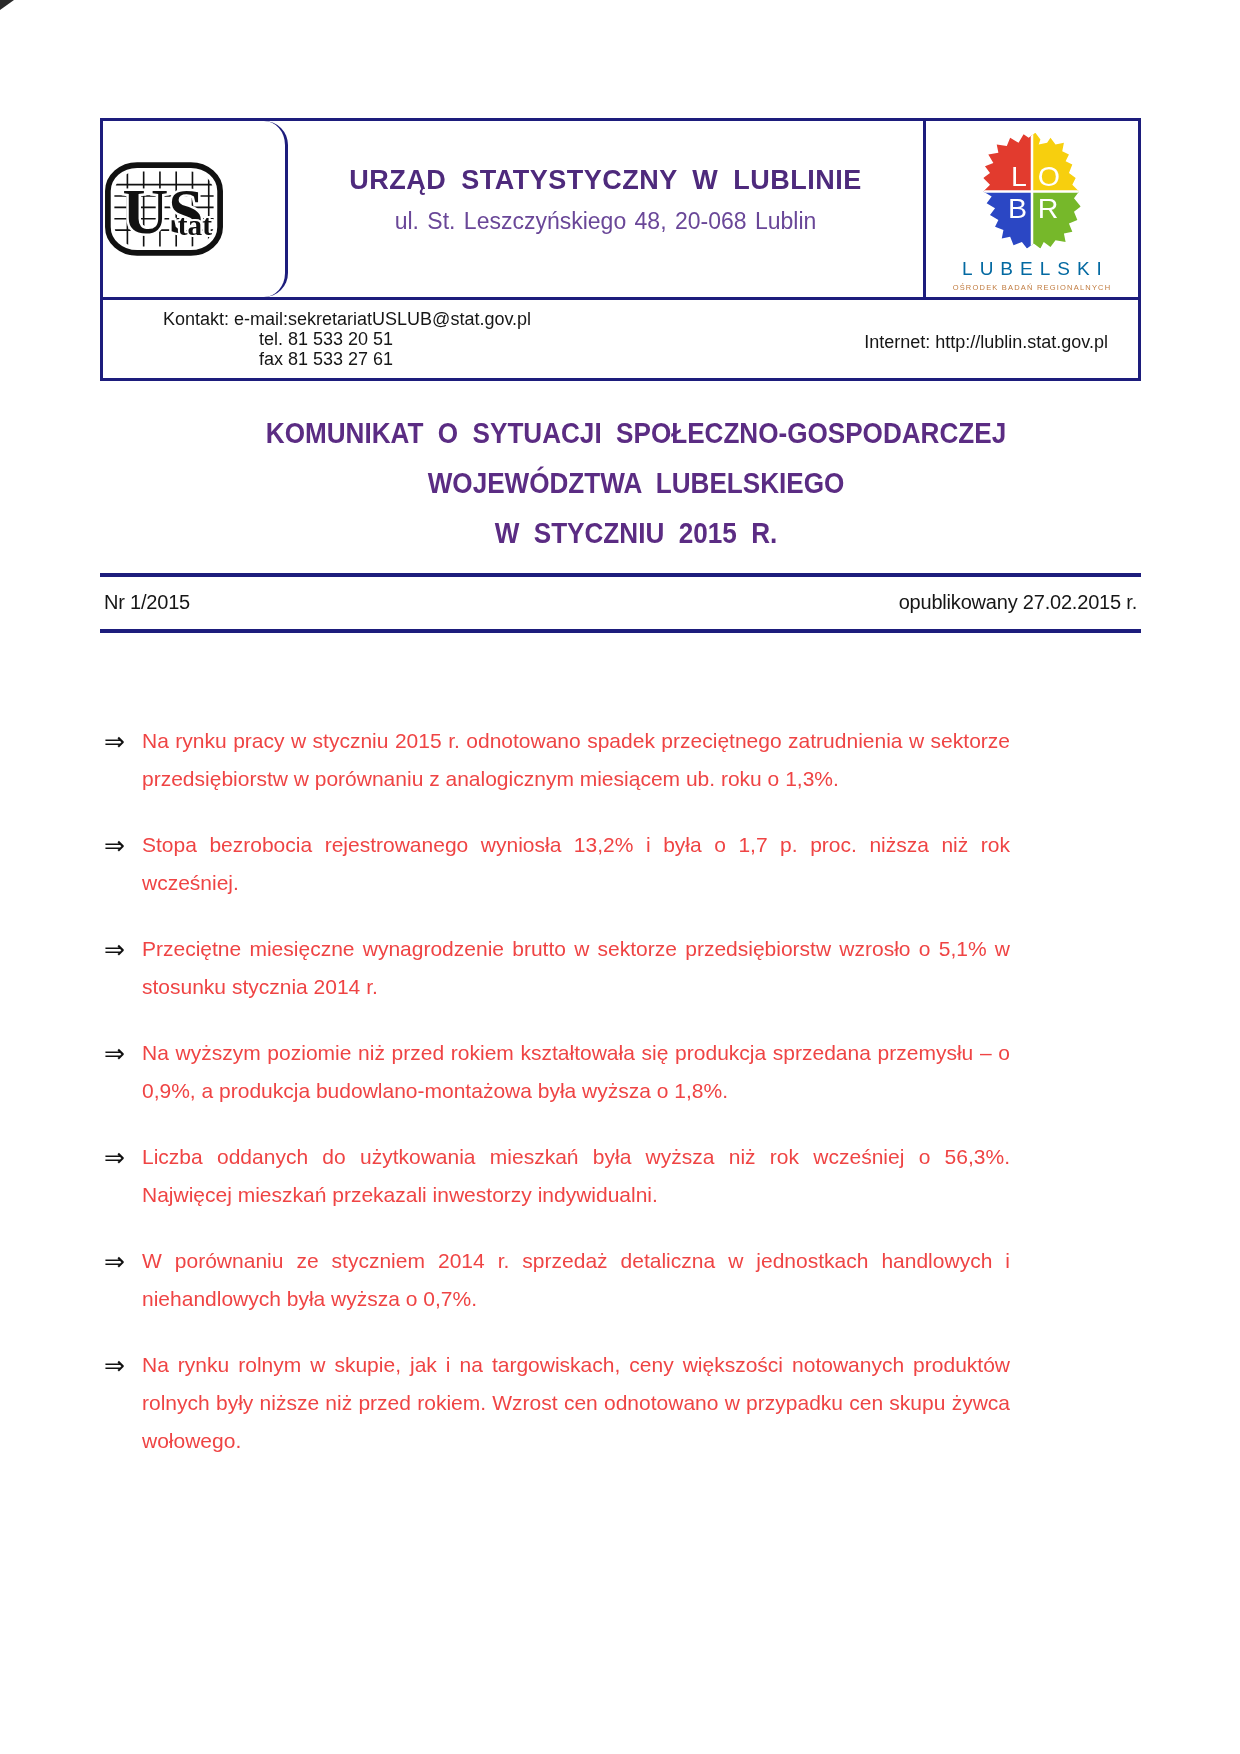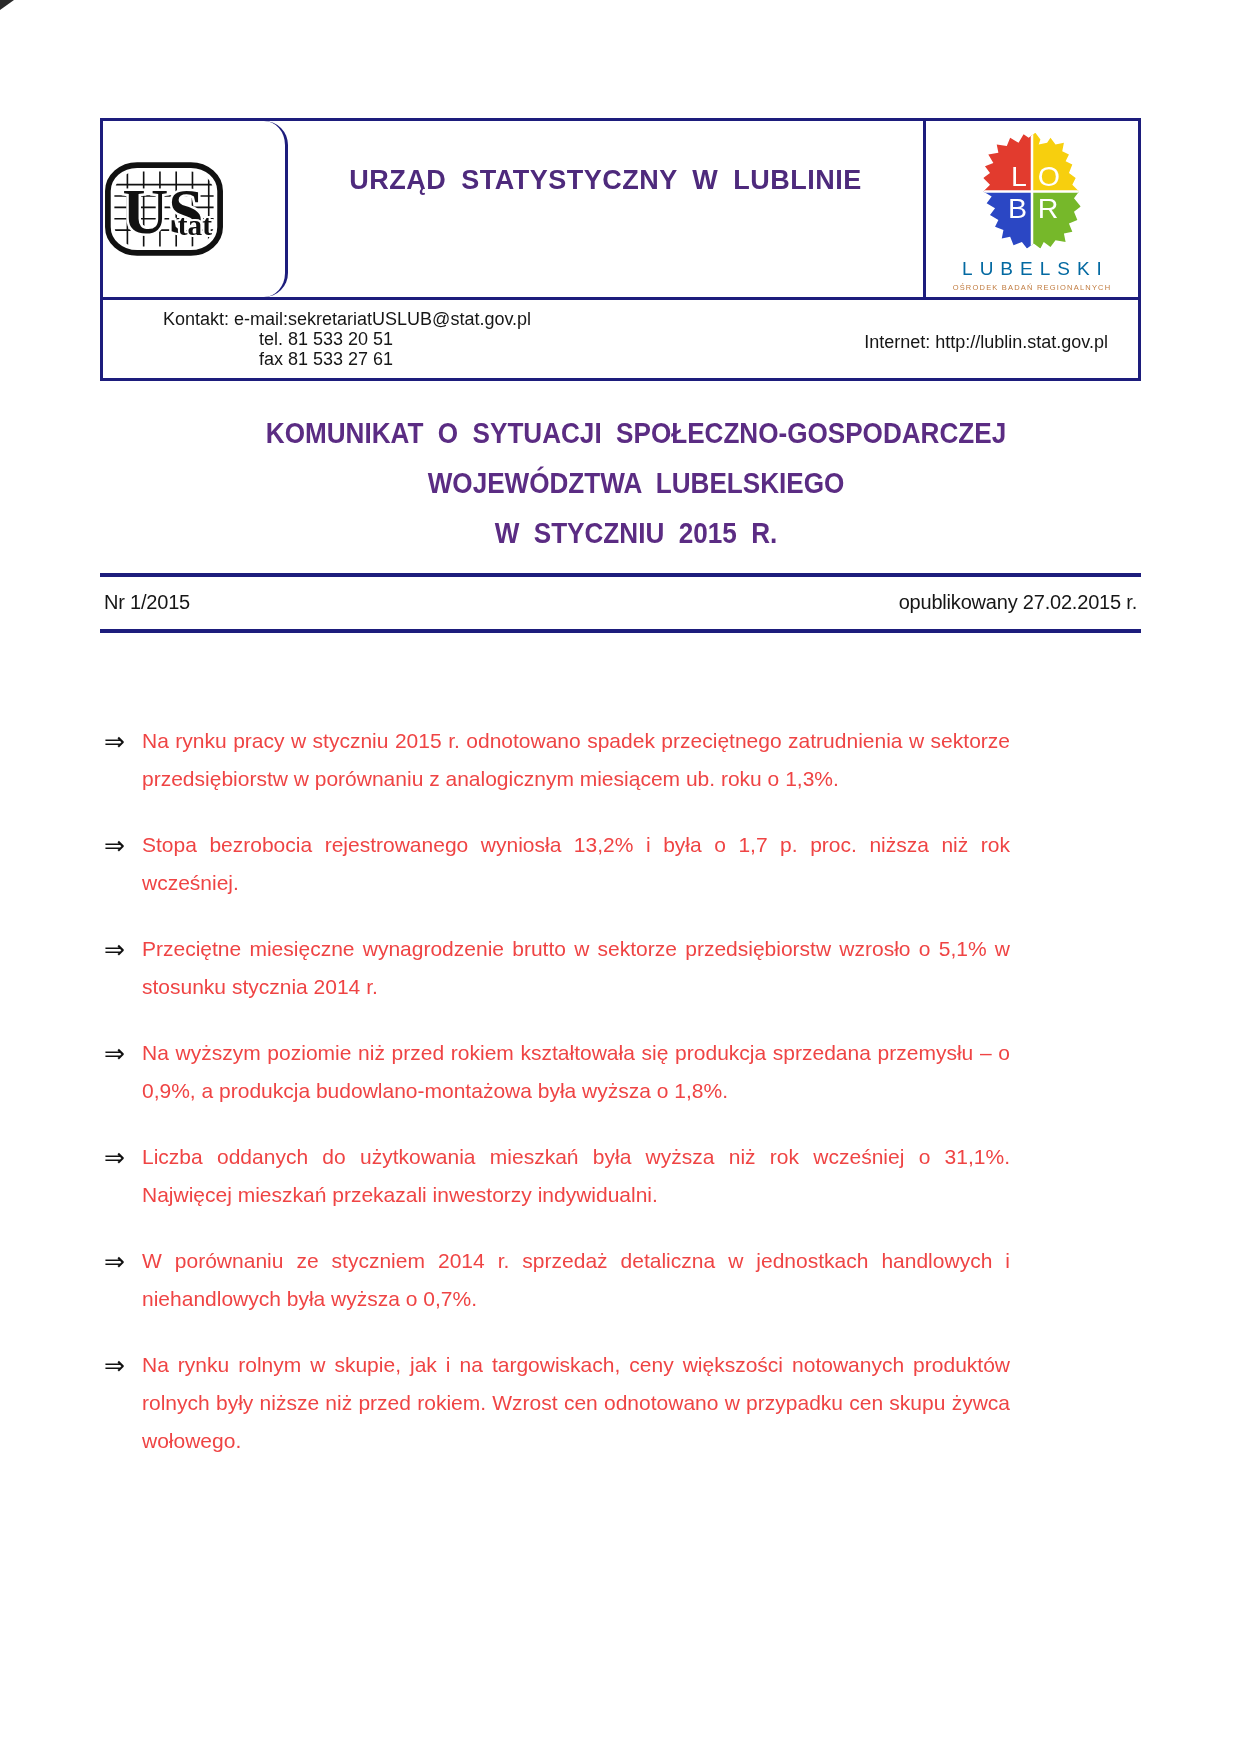--- a/index.html
+++ b/index.html
@@ -81,20 +81,21 @@
             <line x1="110" y1="12" x2="110" y2="108"></line>
             <line x1="130" y1="12" x2="130" y2="108"></line>
           </g>
           <text x="24" y="90" font-family="Liberation Serif, serif" font-weight="bold" font-size="78" fill="#111111" stroke="#ffffff" stroke-width="6" paint-order="stroke">US</text>
           <text x="92" y="92" font-family="Liberation Serif, serif" font-weight="bold" font-size="36" fill="#111111" stroke="#ffffff" stroke-width="5" paint-order="stroke">tat</text>
         </svg>
       </div>
 
       <div class="lh-cell-org">
         <div class="org-name">URZĄD  STATYSTYCZNY  W LUBLINIE</div>
+        <div class="org-address">ul. St. Leszczyńskiego 48, 20-068 Lublin</div>
       </div>
 
       <div class="lh-cell-lobr">
         <svg class="lobr-svg" viewBox="0 0 140 150">
           <defs>
             <clipPath id="mapClip">
               <path d="M66 8 L74 2 L80 10 L78 16 L88 14 L92 8 L98 16 L108 14 L106 24 L114 28 L110 36 L118 40 L114 50 L122 56 L118 64 L126 72 L120 80 L128 90 L120 96 L124 106 L114 110 L118 120 L108 122 L110 132 L98 130 L92 138 L84 132 L80 140 L72 134 L64 140 L58 132 L48 136 L44 126 L34 128 L36 118 L26 114 L30 106 L20 100 L26 92 L16 86 L22 78 L12 72 L20 64 L12 56 L20 50 L14 42 L24 38 L18 28 L30 26 L28 16 L40 18 L44 8 L54 14 L60 4 Z"></path>
             </clipPath>
           </defs>
           <g clip-path="url(#mapClip)">
@@ -152,21 +153,21 @@
     <div class="bullet">
       <span class="arrow">⇒</span>
       <p>Przeciętne miesięczne wynagrodzenie brutto w sektorze przedsiębiorstw wzrosło o 5,1% w stosunku stycznia 2014 r.</p>
     </div>
     <div class="bullet">
       <span class="arrow">⇒</span>
       <p>Na wyższym poziomie niż przed rokiem kształtowała się produkcja sprzedana przemysłu – o 0,9%, a produkcja budowlano-montażowa była wyższa o 1,8%.</p>
     </div>
     <div class="bullet">
       <span class="arrow">⇒</span>
-      <p>Liczba oddanych do użytkowania mieszkań była wyższa niż rok wcześniej o 31,1%. Najwięcej mieszkań przekazali inwestorzy indywidualni.</p>
+      <p>Liczba oddanych do użytkowania mieszkań była wyższa niż rok wcześniej o 56,3%. Najwięcej mieszkań przekazali inwestorzy indywidualni.</p>
     </div>
     <div class="bullet">
       <span class="arrow">⇒</span>
       <p>W porównaniu ze styczniem 2014 r. sprzedaż detaliczna w jednostkach handlowych i niehandlowych była wyższa o 0,7%.</p>
     </div>
     <div class="bullet">
       <span class="arrow">⇒</span>
       <p>Na rynku rolnym w skupie, jak i na targowiskach, ceny większości notowanych produktów rolnych były niższe niż przed rokiem. Wzrost cen odnotowano w przypadku cen skupu żywca wołowego.</p>
     </div>
   </div>

